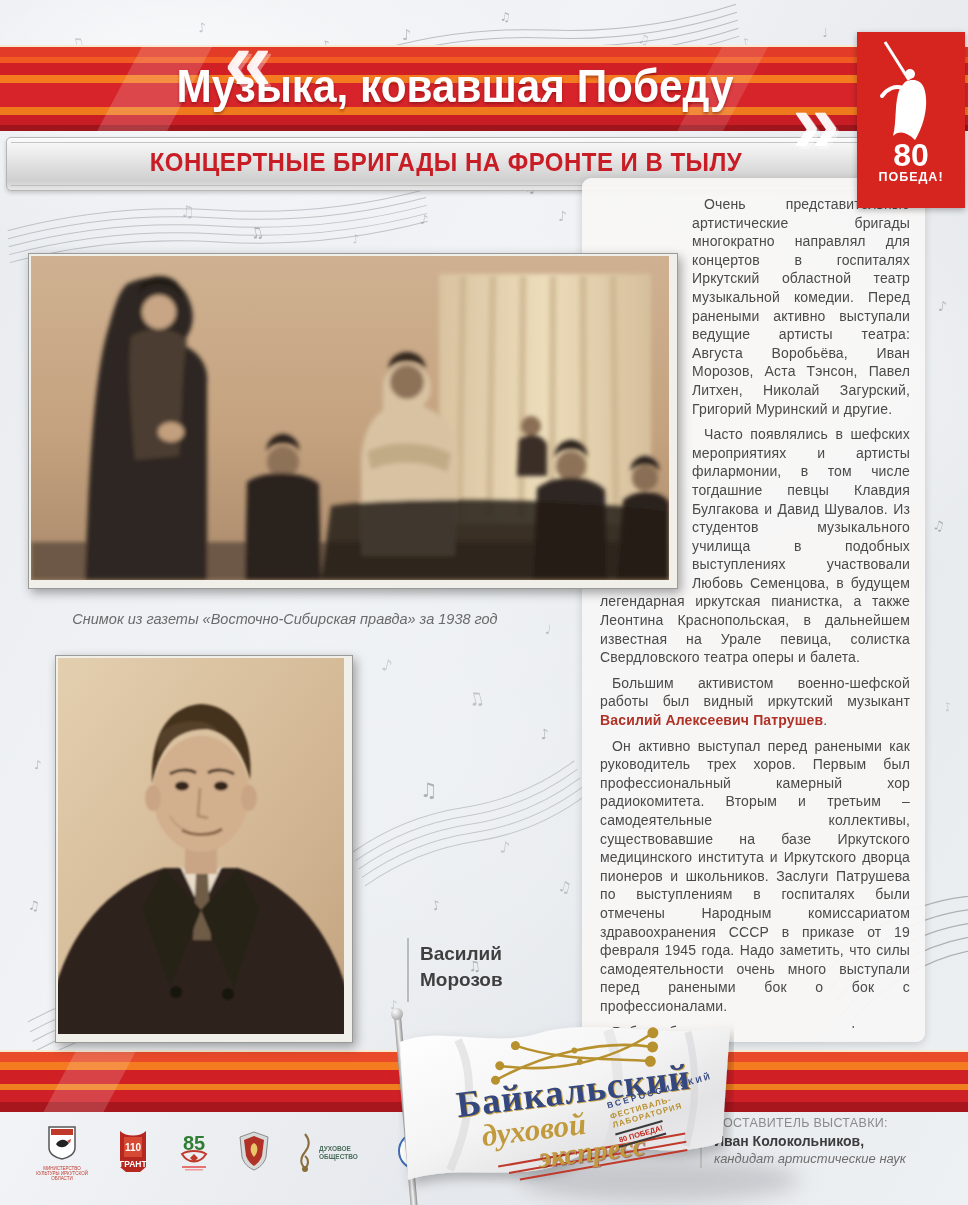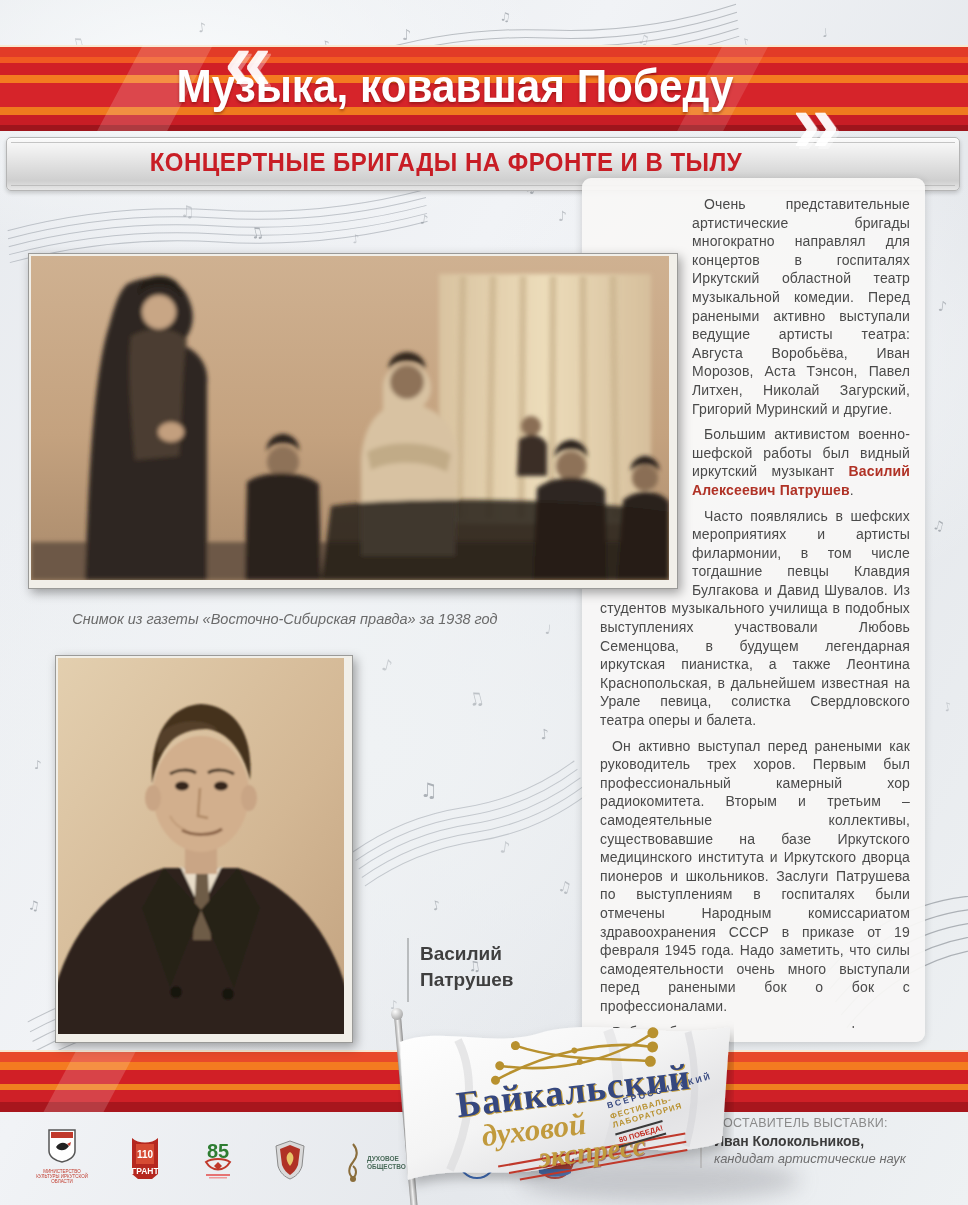--- a/index.html
+++ b/index.html
@@ -59,21 +59,21 @@
     color:#6a6a6a;font-style:italic;font-size:14.5px;}
   #patrushev-caption{left:420px;top:941px;z-index:3;color:#3f3f3f;font-weight:bold;
     font-size:19px;line-height:26px;}
   #patrushev-rule{left:407px;top:938px;width:2px;height:64px;background:#b9bcbe;z-index:3;}
   
   #footer-band{left:0;top:1050px;width:968px;height:62px;z-index:2;
     background:linear-gradient(180deg,#f7e9d2 0,#f7e9d2 2px,#e84a2a 2px,#e84a2a 12px,
       #f47b20 12px,#f47b20 20px,#d11f26 20px,#d11f26 34px,#f0801f 34px,#f0801f 40px,
       #cf2027 40px,#cf2027 52px,#a8161d 52px,#a8161d 62px);}
   #logos-row{left:34px;top:1122px;width:580px;height:62px;z-index:3;display:flex;
-    align-items:flex-end;gap:38px;}
+    align-items:center;gap:26px;}
   .logo{position:relative;text-align:center;flex:0 0 auto;}
   .logo-cap{display:block;font-size:4.5px;line-height:5px;color:#c0392b;margin-top:2px;width:56px;}
   
   #credit-rule{left:700px;top:1112px;width:2px;height:56px;background:#cfcfcf;z-index:3;}
   #credit{left:714px;top:1116px;z-index:3;}
   #credit-label{color:#8a8a8a;font-size:12.5px;letter-spacing:.3px;}
   #credit-name{color:#3c3c3c;font-size:14px;font-weight:bold;margin-top:3px;}
   #credit-title{color:#6d6d6d;font-size:13px;font-style:italic;margin-top:2px;}
   
   #flag-shadow{left:520px;top:1158px;width:280px;height:44px;border-radius:50%;
@@ -200,27 +200,39 @@
   <div id="stripe-band" class="abs">
     <div class="band-streak" style="left:120px;width:70px;"></div>
     <div class="band-streak" style="left:700px;width:46px;background:rgba(255,255,255,.12);"></div>
   </div>
   <div id="quote-open" class="abs quote">«</div>
   <div id="quote-close" class="abs quote">»</div>
   <div id="main-title" class="abs">Музыка, ковавшая Победу</div>
   <div id="subtitle-bar" class="abs"></div>
   <div id="subtitle" class="abs">КОНЦЕРТНЫЕ БРИГАДЫ НА ФРОНТЕ И В ТЫЛУ</div>
 
+  <div id="victory-badge" class="abs">
+    <svg class="abs" style="left:22px;top:8px;" width="64" height="104" viewBox="0 0 64 104">
+      <g fill="#ffffff" stroke="#ffffff">
+        <line x1="6" y1="2" x2="30" y2="40" stroke-width="3"></line>
+        <circle cx="31" cy="34" r="5" stroke="none"></circle>
+        <path d="M26,42 C34,38 42,40 45,48 C50,62 46,84 36,100 C28,92 20,90 14,96 C18,80 15,62 21,48 Z" stroke="none"></path>
+        <path d="M24,48 C16,45 8,49 3,56" fill="none" stroke-width="4" stroke-linecap="round"></path>
+      </g>
+    </svg>
+    <div id="badge-number">80</div>
+    <div id="badge-label">ПОБЕДА!</div>
+  </div>
 
   <div id="article-card" class="abs">
     <div id="article">
       <div id="photo-spacer"></div>
     <p>Очень представительные артистические бригады многократно направлял для концертов в госпиталях Иркутский областной театр музыкальной комедии. Перед ранеными активно выступали ведущие артисты театра: Августа Воробьёва, Иван Морозов, Аста Тэнсон, Павел Литхен, Николай Загурский, Григорий Муринский и другие.</p>
+        <p>Часто появлялись в шефских мероприятиях и артисты филармонии, в том числе тогдашние певцы Клавдия Булгакова и Давид Шувалов. Из студентов музыкального училища в подобных выступлениях участвовали Любовь Семенцова, в будущем легендарная иркутская пианистка, а также Леонтина Краснопольская, в дальнейшем известная на Урале певица, солистка Свердловского театра оперы и балета.</p>
         <p>Большим активистом военно-шефской работы был видный иркутский музыкант <strong class="hl">Василий Алексеевич Патрушев</strong>.</p>
-        <p>Часто появлялись в шефских мероприятиях и артисты филармонии, в том числе тогдашние певцы Клавдия Булгакова и Давид Шувалов. Из студентов музыкального училища в подобных выступлениях участвовали Любовь Семенцова, в будущем легендарная иркутская пианистка, а также Леонтина Краснопольская, в дальнейшем известная на Урале певица, солистка Свердловского театра оперы и балета.</p>
         <p>Он активно выступал перед ранеными как руководитель трех хоров. Первым был профессиональный камерный хор радиокомитета. Вторым и третьим – самодеятельные коллективы, существовавшие на базе Иркутского медицинского института и Иркутского дворца пионеров и школьников. Заслуги Патрушева по выступлениям в госпиталях были отмечены Народным комиссариатом здравоохранения СССР в приказе от 19 февраля 1945 года. Надо заметить, что силы самодеятельности очень много выступали перед ранеными бок о бок с профессионалами.</p>
         <p>Работа бригад, выезжавших на фронт, и шефская активность музыкальных сил Иркутска золотыми буквами вписана в историю культуры города военных лет. И сегодня это подлинный пример служения искусству и Родине.</p>
       </div>
   </div>
 
   <div id="photo-vorobyova" class="abs photo-frame">
     <svg width="638" height="324" viewBox="0 0 638 324">
       <defs>
         <linearGradient id="sep1" x1="0" y1="0" x2="0" y2="1">
           <stop offset="0" stop-color="#cfb191"></stop>
@@ -307,21 +319,21 @@
         <path d="M150,115 C156,111 168,111 176,116" stroke="#4a3826" stroke-width="3" fill="none"></path>
         <path d="M142,130 L140,158 L150,160" stroke="#b08a66" stroke-width="2.5" fill="none"></path>
         <path d="M124,172 C134,178 154,178 164,171" stroke="#8a6347" stroke-width="3" fill="none"></path>
         <path d="M112,158 C116,166 122,170 128,172" stroke="#bb9572" stroke-width="2" fill="none" opacity=".7"></path>
       </g>
     </svg>
   </div>
   <div id="patrushev-rule" class="abs"></div>
   <div id="patrushev-caption" class="abs">
       <div>Василий</div>
-      <div>Патрушев</div>
+      <div>Морозов</div>
     </div>
 
   <div id="footer-band" class="abs">
     <div class="band-streak" style="left:60px;width:60px;"></div>
   </div>
 
   <div id="logos-row" class="abs">
     <div class="logo">
       <svg width="28" height="34" viewBox="0 0 28 34">
         <path d="M1,1 L27,1 L27,22 C27,28 20,32 14,33 C8,32 1,28 1,22 Z" fill="#fff" stroke="#555" stroke-width="1.5"></path>

